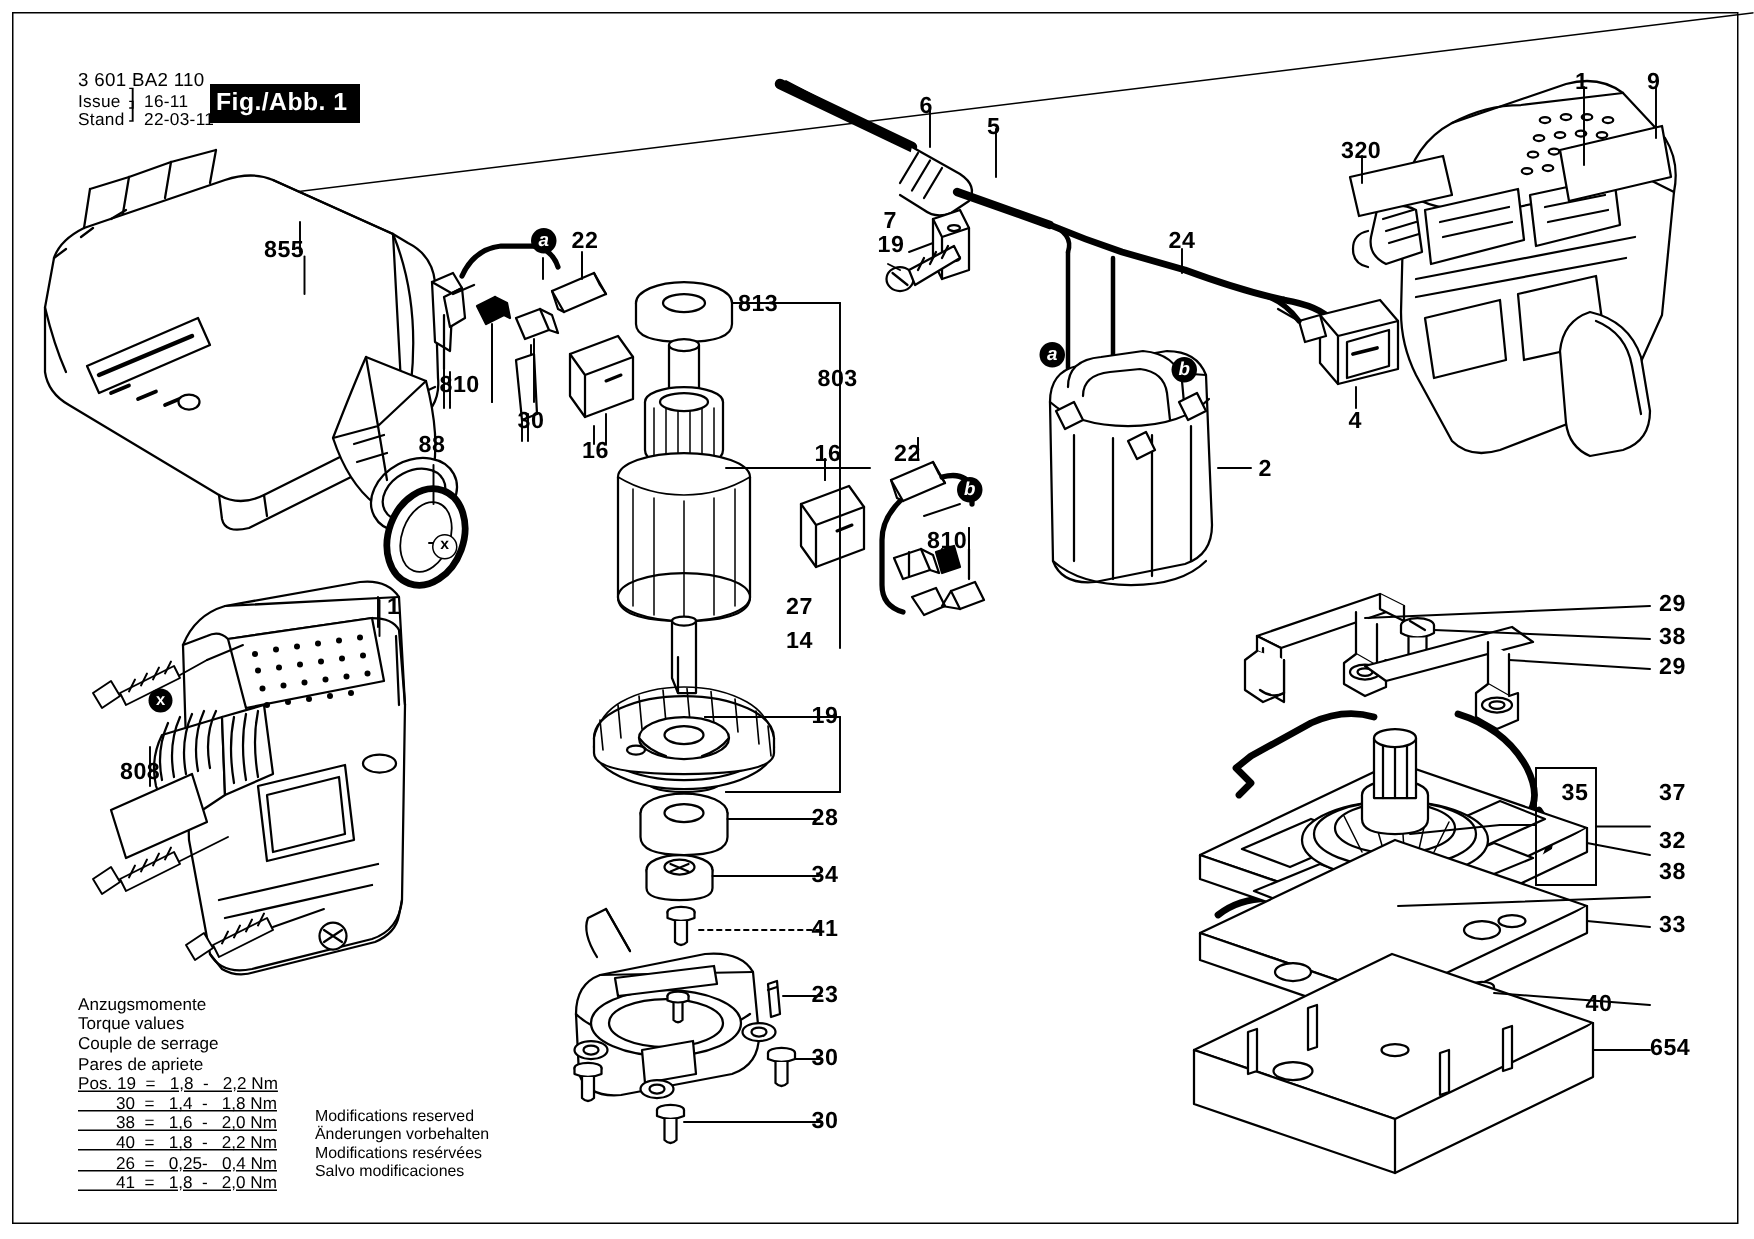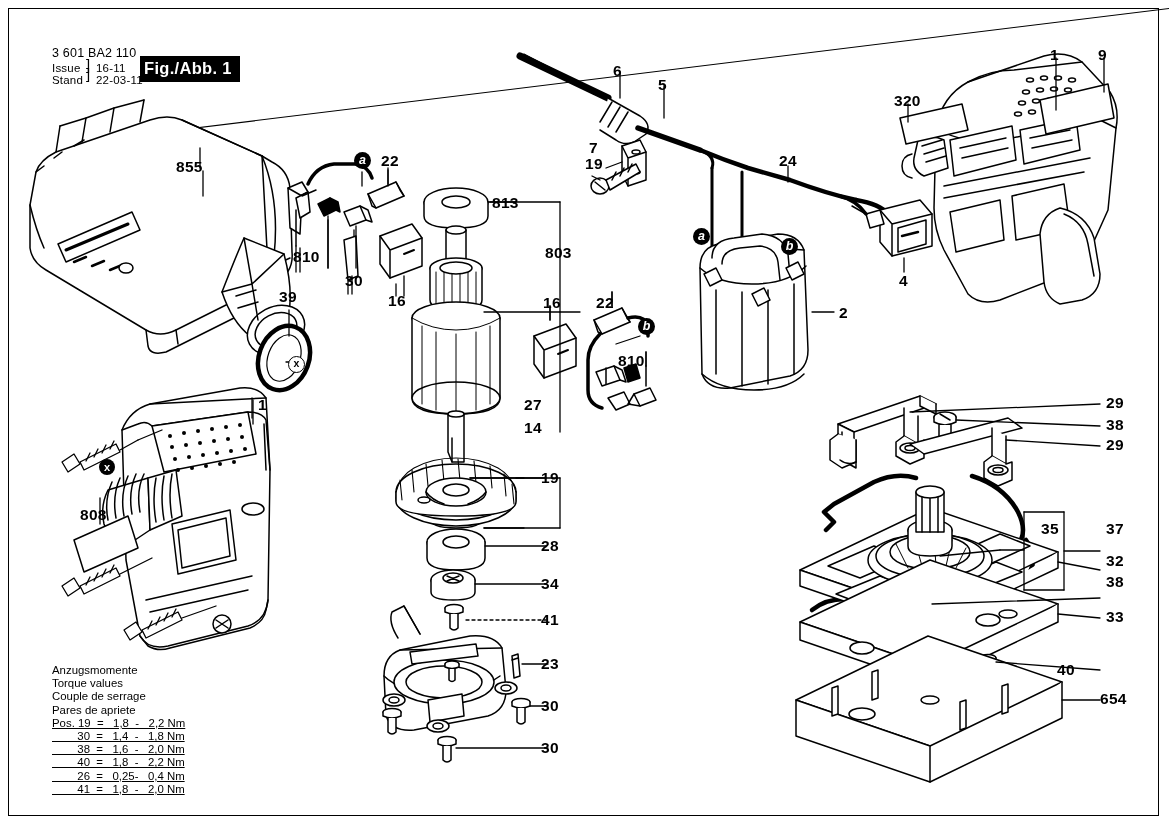--- a/index.html
+++ b/index.html
@@ -600,21 +600,21 @@
         <path d="M1058 614 L1100 618"></path>
         <path d="M996 662 L1100 670"></path>
         <path d="M1062 700 L1100 700"></path>
 
         <path d="M1000 550 L940 556"></path>
       </g>
     </g>
   </svg>
 
   <div class="num" style="left:176px;top:158px">855</div>
-  <div class="num" style="left:279px;top:288px">39</div>
+  <div class="num" style="left:279px;top:288px">88</div>
   <div class="xopen" style="left:288px;top:356px">x</div>
 
   <div class="num" style="left:258px;top:396px">1</div>
   <div class="num" style="left:80px;top:506px">808</div>
   <div class="xmark" style="left:99px;top:459px">x</div>
 
   <div class="num" style="left:1050px;top:46px">1</div>
   <div class="num" style="left:1098px;top:46px">9</div>
   <div class="num" style="left:894px;top:92px">320</div>
   <div class="num" style="left:899px;top:272px">4</div>
@@ -670,13 +670,19 @@
     <div>Couple de serrage</div>
     <div>Pares de apriete</div>
     <div class="row">Pos. 19  =   1,8  -   2,2 Nm</div>
     <div class="row">        30  =   1,4  -   1,8 Nm</div>
     <div class="row">        38  =   1,6  -   2,0 Nm</div>
     <div class="row">        40  =   1,8  -   2,2 Nm</div>
     <div class="row">        26  =   0,25-   0,4 Nm</div>
     <div class="row">        41  =   1,8  -   2,0 Nm</div>
   </div>
 
+  <div id="mods">
+    <div>Modifications reserved</div>
+    <div>Änderungen vorbehalten</div>
+    <div>Modifications resérvées</div>
+    <div>Salvo modificaciones</div>
+  </div>
 </div>
 
 </body></html>

